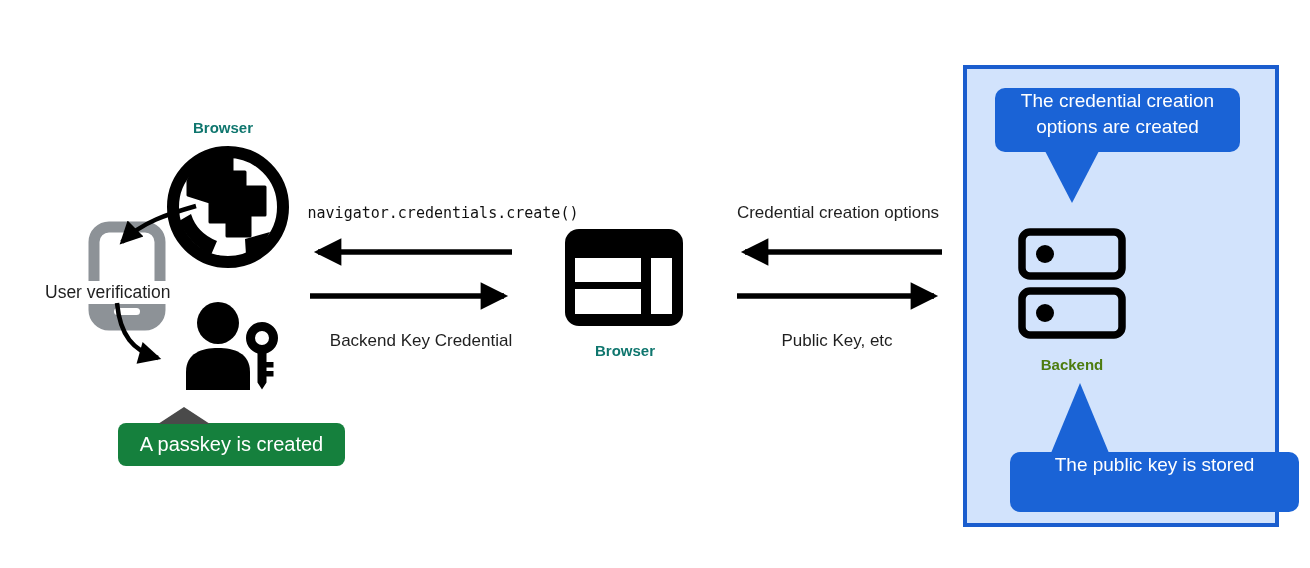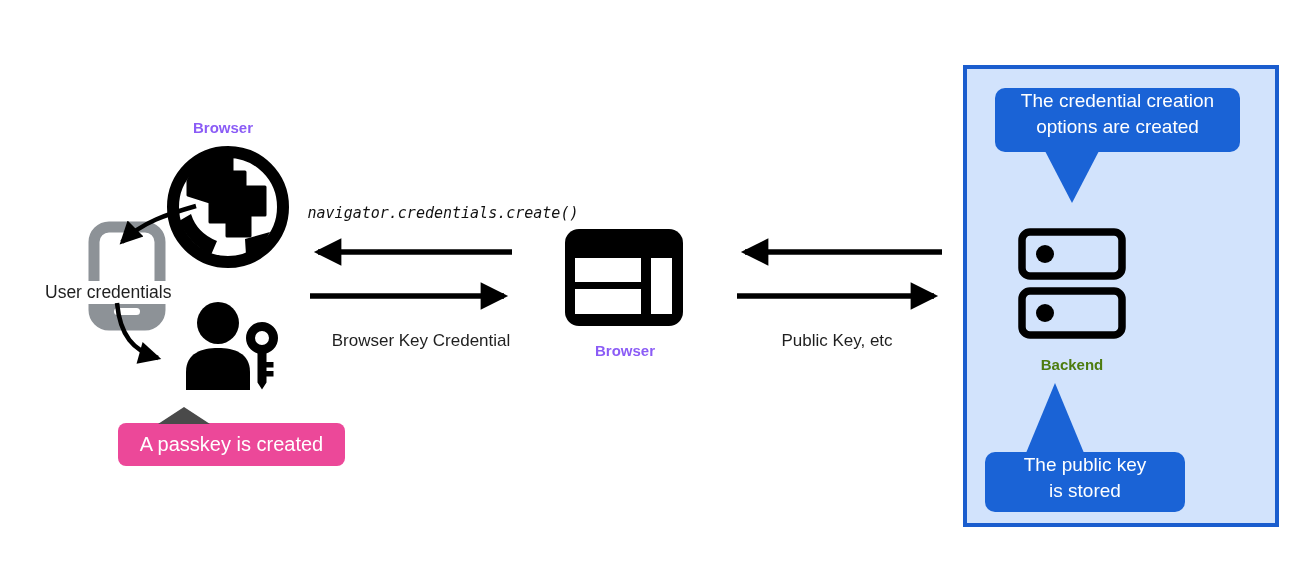--- a/index.html
+++ b/index.html
@@ -1,28 +1,28 @@
 <!DOCTYPE html>
 <html><head>
 <meta charset="utf-8">
 <style>
   html,body{margin:0;padding:0;background:#fff;}
   #stage{
     position:relative;width:1310px;height:568px;background:#ffffff;
     font-family:"Liberation Sans",sans-serif;color:#202124;overflow:hidden;
   }
   .abs{position:absolute;}
-  .icon-label{font-weight:bold;font-size:15px;color:#8b5cf6;white-space:nowrap;transform:translateX(-50%);}
+  .icon-label{font-weight:bold;font-size:15px;color:#0f766e;white-space:nowrap;transform:translateX(-50%);}
   .flow-label{font-size:17px;color:#1f1f1f;white-space:nowrap;transform:translateX(-50%);}
   .code-label{font-family:"DejaVu Sans Mono",monospace;font-size:15px;color:#111;white-space:nowrap;transform:translateX(-50%);}
   .uv-label{font-size:17.5px;color:#1f1f1f;background:#fff;padding:1px 3px;white-space:nowrap;}
 
   
   .callout-dark{
-    left:118px;top:423px;width:227px;height:43px;background:#ec4899;border-radius:8px;
+    left:118px;top:423px;width:227px;height:43px;background:#15803d;border-radius:8px;
     color:#fff;font-size:20px;text-align:center;line-height:43px;white-space:nowrap;
   }
   .callout-dark .tip-up{
     position:absolute;top:-16px;left:40px;width:0;height:0;
     border-left:26px solid transparent;border-right:26px solid transparent;
     border-bottom:17px solid #4a4a4a;
   }
 
   
   .panel{
@@ -33,21 +33,21 @@
     position:absolute;background:#1a63d6;border-radius:10px;color:#fff;
     font-size:19px;line-height:26px;text-align:center;
     display:flex;align-items:flex-start;justify-content:center;
   }
   .cb-top{left:28px;top:19px;width:245px;height:64px;}
   .cb-top .tip-down{
     position:absolute;top:63px;left:50px;width:0;height:0;
     border-left:27px solid transparent;border-right:27px solid transparent;
     border-top:52px solid #1a63d6;
   }
-  .cb-bottom{left:18px;top:383px;width:200px;height:60px;}
+  .cb-bottom{left:43px;top:383px;width:289px;height:60px;}
   .cb-bottom .tip-up2{
     position:absolute;top:-69px;left:41px;width:0;height:0;
     border-left:29px solid transparent;border-right:29px solid transparent;
     border-bottom:70px solid #1a63d6;
   }
   .backend-label{left:0;top:287px;width:210px;text-align:center;font-weight:bold;font-size:15px;color:#4d7c0f;}
   svg{display:block;}
 </style>
 </head>
 <body>
@@ -62,21 +62,21 @@
     <path fill="#000" d="M13,76 Q23,99 45,110 L51,96 Q31,88 25,69 Z"></path>
     <path fill="#000" d="M79,94 L104,87 Q96,104 80,110 Z"></path>
   </svg>
 
   <svg class="abs" style="left:88px;top:221px;" width="78" height="110" viewBox="0 0 78 110">
     <rect x="6" y="6" width="66" height="98" rx="15" fill="#ffffff" stroke="#8d9297" stroke-width="11"></rect>
     <rect x="11" y="81" width="56" height="19" fill="#8d9297"></rect>
     <rect x="26" y="87" width="26" height="7" rx="3.5" fill="#ffffff"></rect>
   </svg>
 
-  <div class="abs uv-label" style="left:42px;top:281px;">User credentials</div>
+  <div class="abs uv-label" style="left:42px;top:281px;">User verification</div>
 
   <svg class="abs" style="left:185px;top:302px;" width="95" height="90" viewBox="0 0 95 90">
     <circle cx="33" cy="21" r="21" fill="#000"></circle>
     <path fill="#000" d="M1,88 V70 C1,51 17,46 33,46 C49,46 65,51 65,70 V88 Z"></path>
     <circle cx="77" cy="36" r="11.5" fill="none" stroke="#000" stroke-width="9"></circle>
     <path fill="#000" d="M72.5,48 h9 v12 h7 v5.5 h-7 v3.5 h7 v5.5 h-7 v6 l-4.5,7 l-4.5,-7 Z"></path>
   </svg>
 
   <div class="abs callout-dark">
     <span class="tip-up"></span>
@@ -84,22 +84,23 @@
   </div>
 
   <svg class="abs" style="left:565px;top:229px;" width="118" height="97" viewBox="0 0 118 97">
     <rect x="0" y="0" width="118" height="97" rx="14" fill="#000"></rect>
     <rect x="10" y="29" width="66" height="24" fill="#fff"></rect>
     <rect x="10" y="60" width="66" height="25" fill="#fff"></rect>
     <rect x="86" y="29" width="21" height="56" fill="#fff"></rect>
   </svg>
   <div class="abs icon-label" style="left:625px;top:342px;">Browser</div>
 
-  <div class="abs code-label" style="left:443px;top:204px;font-style:italic;">navigator.credentials.create()</div>
-  <div class="abs flow-label" style="left:421px;top:331px;">Browser Key Credential</div>
+  <div class="abs code-label" style="left:443px;top:204px;">navigator.credentials.create()</div>
+  <div class="abs flow-label" style="left:421px;top:331px;">Backend Key Credential</div>
+  <div class="abs flow-label" style="left:838px;top:203px;">Credential creation options</div>
   <div class="abs flow-label" style="left:837px;top:331px;text-align:right;">Public Key, etc</div>
 
   <div class="abs panel">
     <div class="callout-blue cb-top">
       <span class="tip-down"></span>
       <span style="padding:0 8px;">The credential creation options are created</span>
     </div>
 
     <svg class="abs" style="left:50px;top:159px;" width="110" height="112" viewBox="0 0 110 112">
       <rect x="5" y="4" width="100" height="44" rx="8" fill="none" stroke="#000" stroke-width="7.5"></rect>

